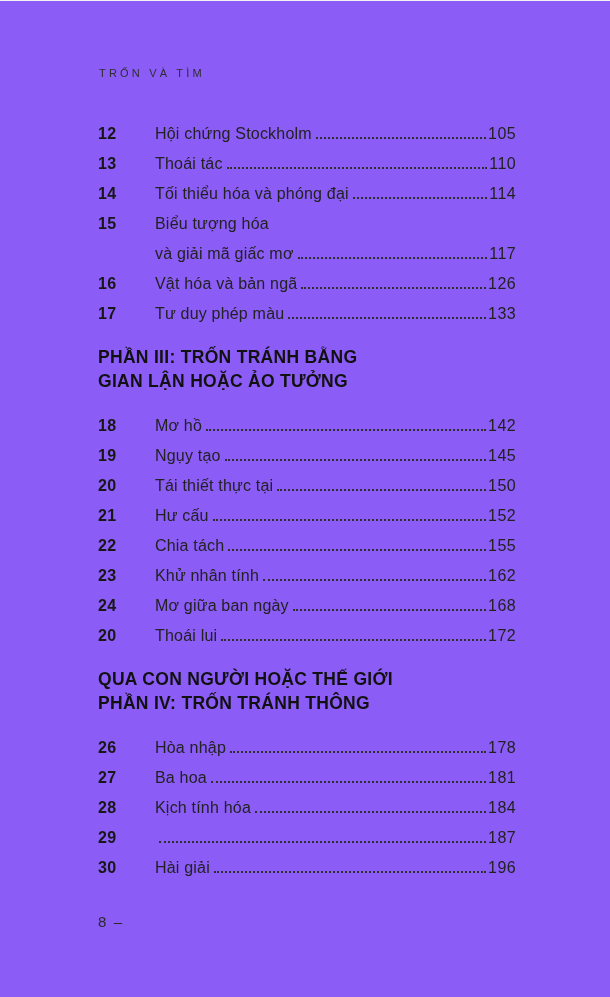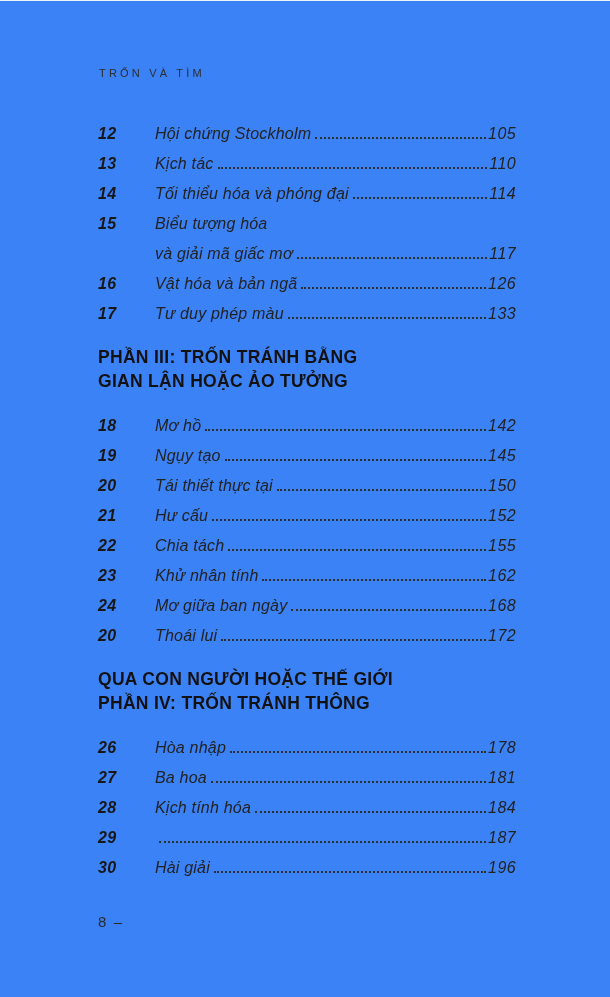--- a/index.html
+++ b/index.html
@@ -4,21 +4,21 @@
 <style>
   html, body {
     margin: 0;
     padding: 0;
     background: #ffffff;
   }
   .page {
     position: relative;
     width: 610px;
     height: 997px;
-    background: #3b82f6;
+    background: #8b5cf6;
     color: #1e1e1e;
     font-family: "Liberation Sans", "DejaVu Sans", sans-serif;
     border-top: 1px solid #f1f1f1;
     box-sizing: border-box;
     overflow: hidden;
   }
   .running-header {
     position: absolute;
     left: 99px;
     top: 66px;
@@ -30,21 +30,20 @@
   }
   .toc {
     position: absolute;
     left: 98px;
     top: 118px;
     width: 418px;
   }
   .entry {
     display: flex;
     align-items: flex-start;
-    font-style: italic;
   }
   .num {
     flex: 0 0 57px;
     width: 57px;
     font-size: 16px;
     font-weight: 700;
     line-height: 30px;
     color: #171717;
     letter-spacing: 0.3px;
   }
@@ -117,21 +116,21 @@
             <span class="title">Hội chứng Stockholm</span>
             <span class="leader"></span>
             <span class="pg">105</span>
           </div>
         </div>
   </div>
       <div class="entry">
     <span class="num">13</span>
     <div class="entry-body">
           <div class="entry-line">
-            <span class="title">Kịch tác</span>
+            <span class="title">Thoái tác</span>
             <span class="leader"></span>
             <span class="pg">110</span>
           </div>
         </div>
   </div>
       <div class="entry">
     <span class="num">14</span>
     <div class="entry-body">
           <div class="entry-line">
             <span class="title">Tối thiểu hóa và phóng đại</span>

